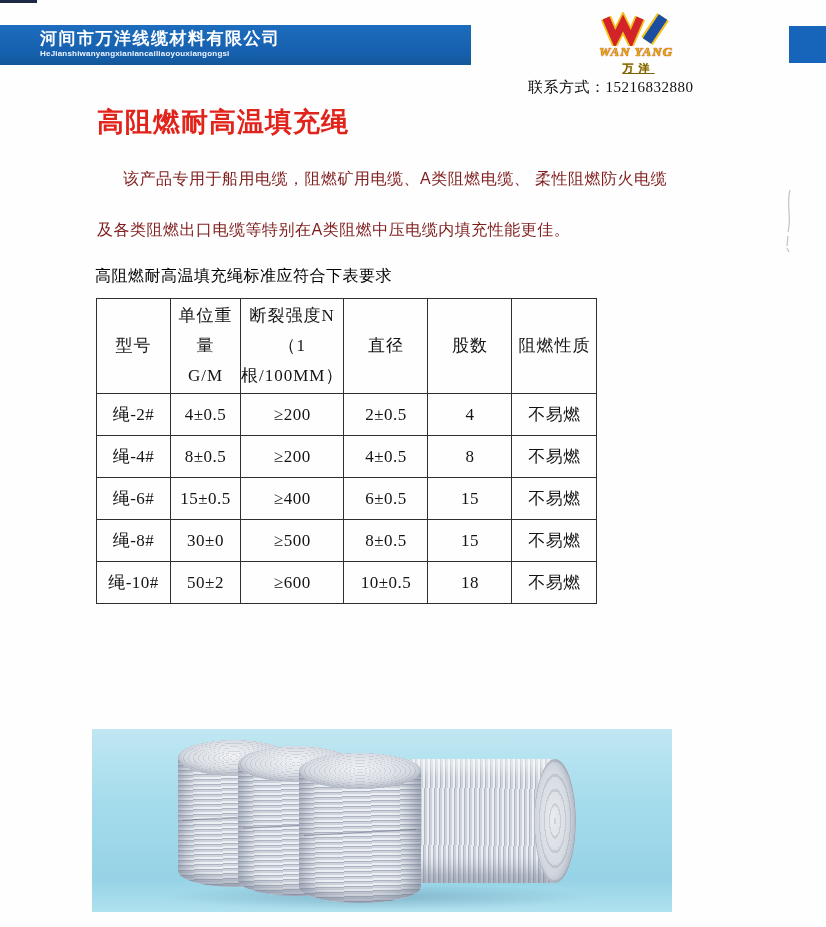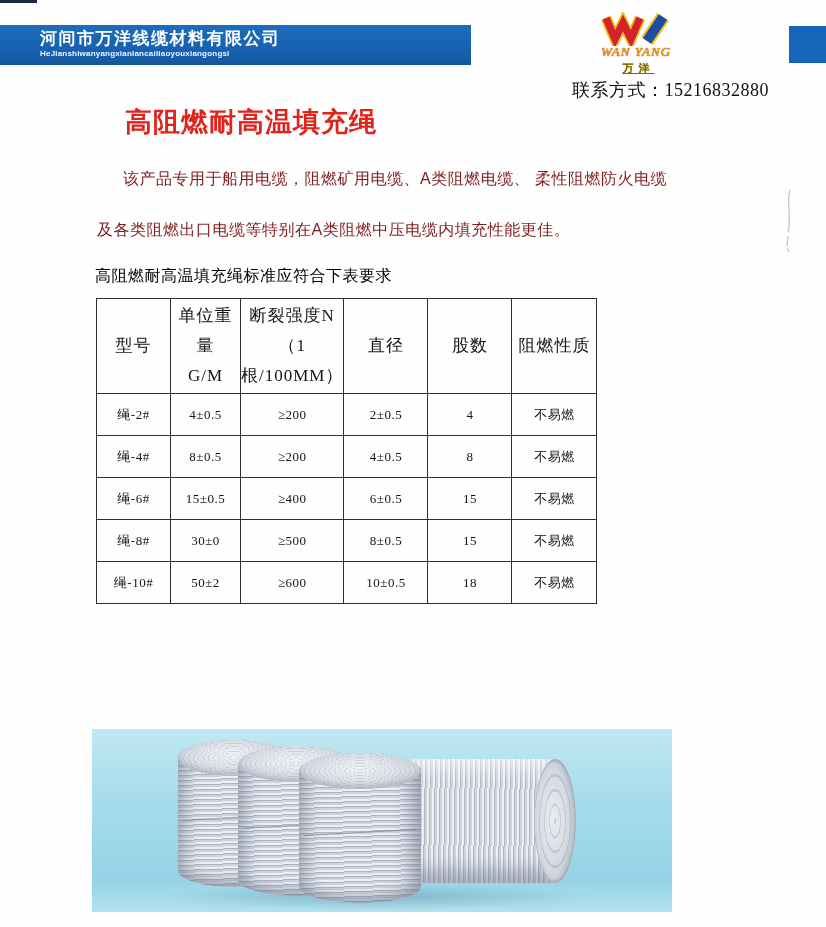--- a/index.html
+++ b/index.html
@@ -14,47 +14,47 @@
   .banner { position:absolute; left:0; top:25px; width:471px; height:40px;
             background:linear-gradient(180deg,#1d6cbd 0%,#1660ae 70%,#135799 100%);
             color:#ffffff; padding:4px 0 13px 40px; }
   .company-cn { font-size:17px; font-weight:bold; letter-spacing:1.5px; line-height:20px; }
   .company-py { font-size:8px; font-weight:bold; letter-spacing:0.2px; color:#eef5fd; line-height:10px; }
   .banner-accent { position:absolute; left:789px; top:26px; width:37px; height:37px; background:#1765ba; }
 
   
   .logo { position:absolute; left:584px; top:12px; width:104px; text-align:center; }
   .logo svg { display:block; margin:0 auto; }
-  .logo-en { font-family:"Liberation Serif","DejaVu Serif",serif; font-style:italic; font-weight:normal;
+  .logo-en { font-family:"Liberation Serif","DejaVu Serif",serif; font-style:italic; font-weight:bold;
              font-size:13px; letter-spacing:1px; color:#e5ae00;
              text-shadow:0 0 1px #b53326, 0 0 1px #b53326; margin-top:-2px; }
   .logo-cn { font-size:11px; font-weight:bold; letter-spacing:5px; color:#7d6206;
              text-shadow:0 0 1px #caa62a; margin-top:1px; text-indent:5px;text-decoration:underline; }
 
-  .contact { position:absolute; left:572px; top:78px; font-family:"Liberation Serif","DejaVu Serif",serif;
-             font-size:18px; color:#111111; letter-spacing:0.5px; }
+  .contact { position:absolute; left:528px; top:78px; font-family:"Liberation Serif","DejaVu Serif",serif;
+             font-size:15px; color:#111111; letter-spacing:0.5px; }
 
   .title { position:absolute; left:97px; top:104px; font-family:"Liberation Serif","DejaVu Serif",serif;
-           font-size:27px; font-weight:bold; color:#e1241b; letter-spacing:1px;margin-left:28px; }
+           font-size:27px; font-weight:bold; color:#e1241b; letter-spacing:1px; }
 
   .para { position:absolute; left:97px; top:153px; width:600px; font-size:16px; color:#7f1d1d;
           line-height:51px; letter-spacing:0.5px; }
   .para .line1 { text-indent:26px; }
 
   .caption { position:absolute; left:95px; top:266px; font-size:16px; color:#000000; letter-spacing:0.5px; }
 
   
   table.spec { position:absolute; left:96px; top:298px; border-collapse:collapse; table-layout:fixed;
                font-family:"Liberation Serif","DejaVu Serif",serif; color:#141414; }
   table.spec th, table.spec td { border:1px solid #2f2f2f; text-align:center; vertical-align:middle;
                font-weight:normal; padding:0; }
   table.spec thead tr { height:95px; }
   table.spec tbody tr { height:42px; }
   table.spec th { font-size:17px; white-space:pre-line; line-height:30px; letter-spacing:1px;margin-top:40px; }
-  table.spec td { font-size:13px; letter-spacing:0.5px; }
+  table.spec td { font-size:17px; letter-spacing:0.5px; }
 
   
   .squiggle { position:absolute; left:781px; top:188px; opacity:0.65; }
 
   
   .photo { position:absolute; left:92px; top:729px; width:580px; height:183px;
            background:linear-gradient(180deg,#c0e7f2 0%,#a5dcec 40%,#96d3e6 82%,#b0e1ee 100%); }
   .gshadow { position:absolute; left:70px; bottom:2px; width:430px; height:26px;
              background:radial-gradient(ellipse at center, rgba(55,100,135,0.30) 0%, rgba(55,100,135,0) 70%); }
   .roll { position:absolute; }

